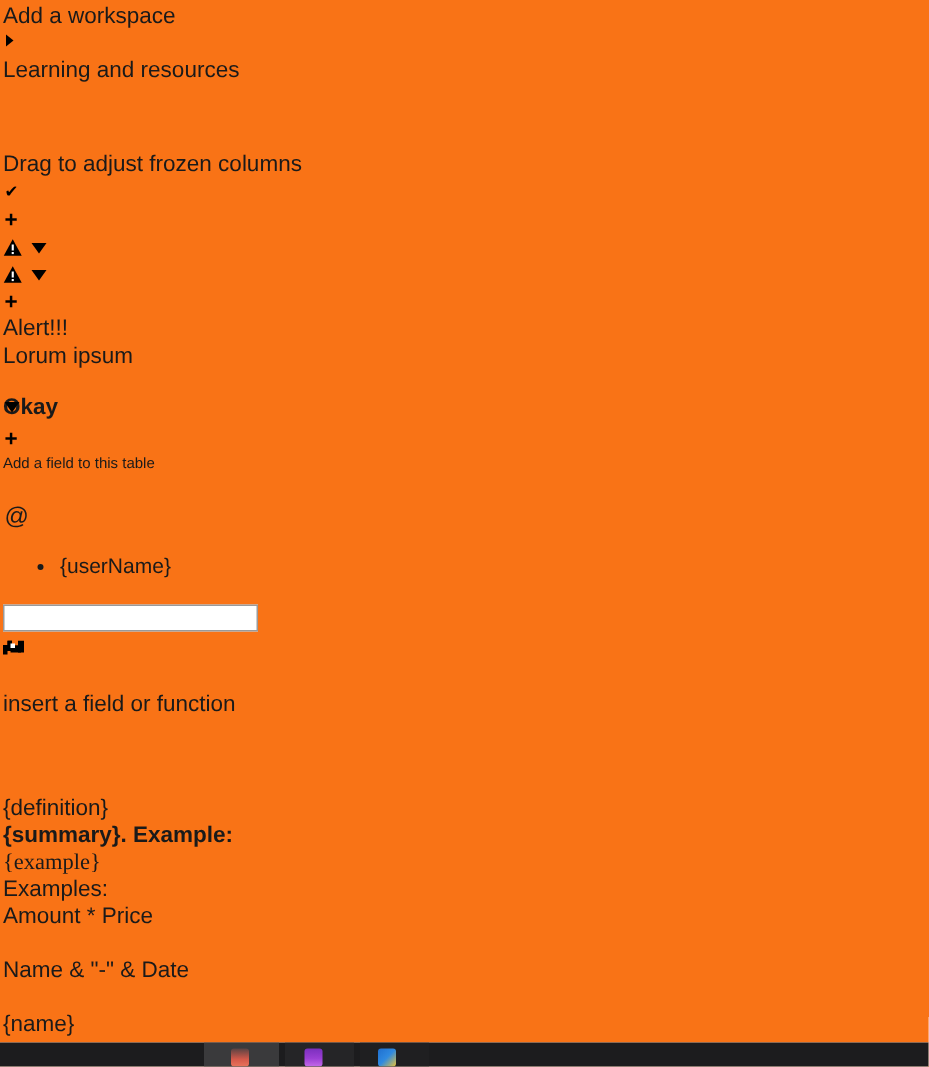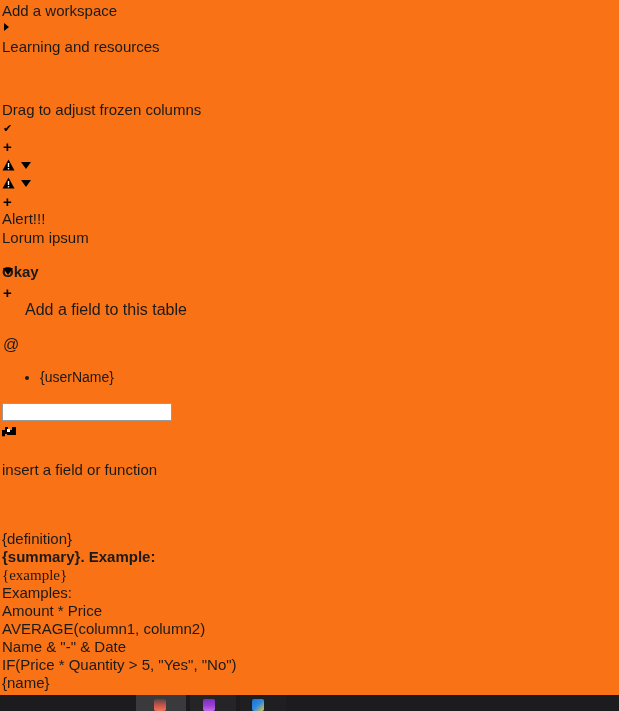--- a/index.html
+++ b/index.html
@@ -30,23 +30,22 @@
   .txt {
     position: absolute;
     left: 2px;
     font-size: 15px;
     line-height: 18px;
     white-space: nowrap;
     color: #1a1a1a;
   }
 
   .txt.sm {
-    font-size: 16px;
+    font-size: 10px;
     line-height: 14px;
-    margin-left: 23px;
   }
 
   .caret-right {
     position: absolute;
     left: 4px;
     width: 0;
     height: 0;
     border-top: 4px solid transparent;
     border-bottom: 4px solid transparent;
     border-left: 5px solid #000;
@@ -257,25 +256,23 @@
   <div class="txt" style="top:530px;">{definition}</div>
 
   <div class="txt" style="top:548px;font-weight:bold;">{summary}. Example:</div>
 
   <div class="txt" style="top:566px;font-family:Liberation Serif, serif;">{example}</div>
 
   <div class="txt" style="top:584px;">Examples:</div>
 
   <div class="txt" style="top:602px;">Amount * Price</div>
 
-  <div class="txt" style="top:620px;">AVERAGE(column1, column2)</div>
 
   <div class="txt" style="top:638px;">Name &amp; "-" &amp; Date</div>
 
-  <div class="txt" style="top:656px;">IF(Price * Quantity &gt; 5, "Yes", "No")</div>
 
   <div class="txt" style="top:674px;">{name}</div>
 
 </div>
 
 <div class="taskbar">
   <div class="tb-win" style="left:136px;width:50px;background:#3a3a3c;"></div>
   <div class="tb-icon icon-red" style="left:154px;"></div>
 
   <div class="tb-win" style="left:190px;width:46px;background:#252527;"></div>

